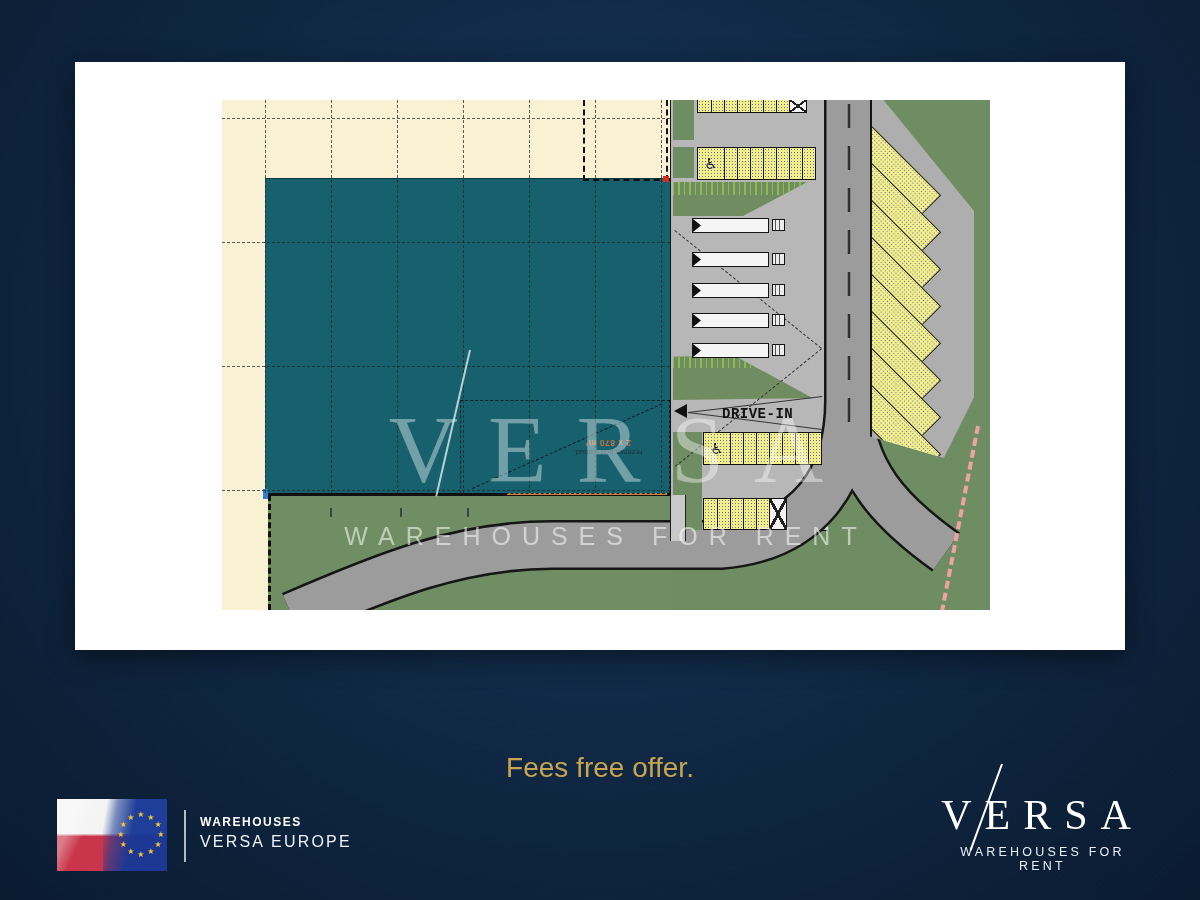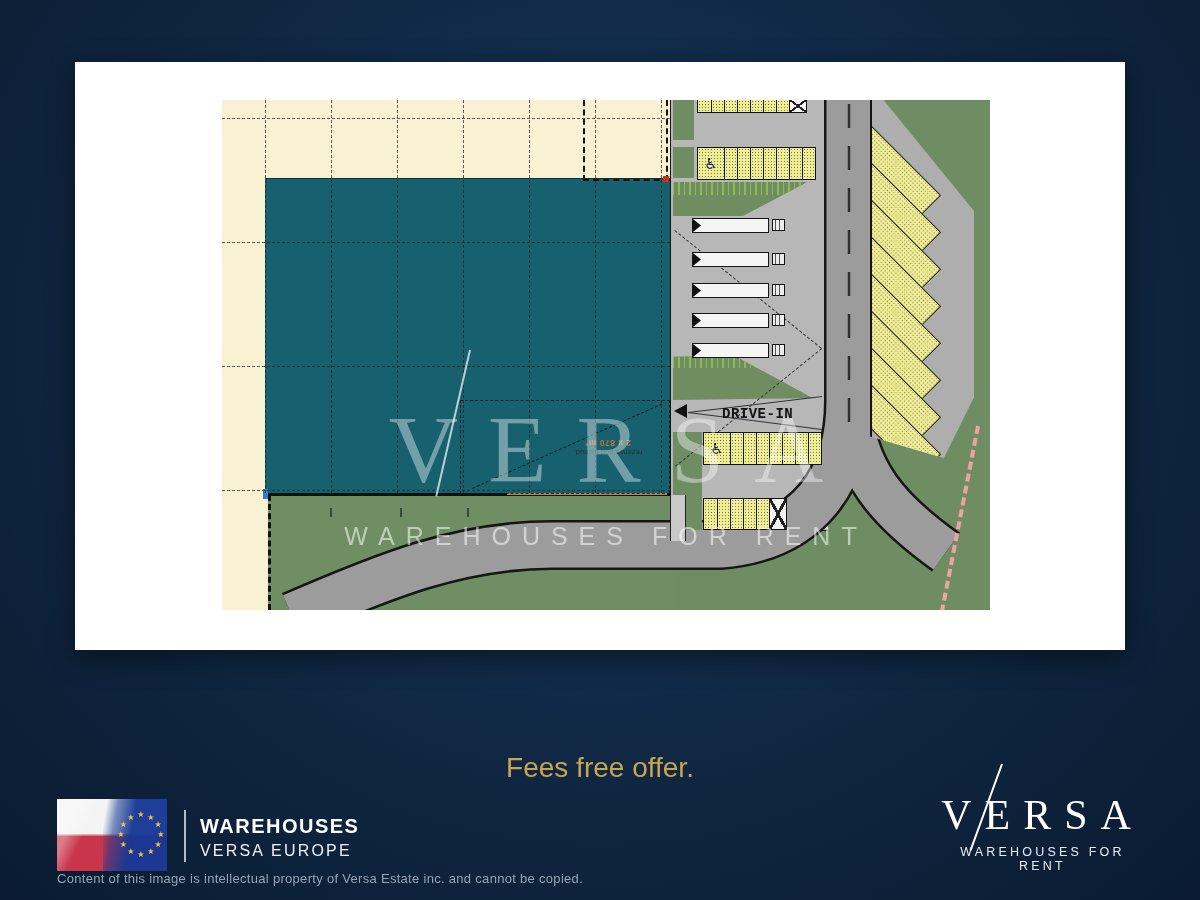--- a/index.html
+++ b/index.html
@@ -101,21 +101,21 @@
   
   .flag{position:absolute;left:57px;top:799px;width:110px;height:72px;overflow:hidden;
     background:linear-gradient(180deg,#f4f4f4 0 48%, #c9354a 52% 100%);}
   .flag-sheen{position:absolute;inset:0;
     background:linear-gradient(115deg, rgba(255,255,255,0.35) 0 18%, transparent 30% 100%);}
   .flag-eu{position:absolute;left:42%;top:0;right:0;bottom:0;
     background:linear-gradient(100deg, transparent 0 6%, rgba(25,58,148,0.55) 20%, rgba(23,56,150,0.97) 45% 100%);}
   .eustar{position:absolute;font-size:8px;color:#f7c531;line-height:8px;}
   .fsep{position:absolute;left:184px;top:810px;width:2px;height:52px;background:#cfd8e3;opacity:0.85;}
   .fl-text{position:absolute;left:200px;top:815px;color:#ffffff;}
-  .fl-1{font-size:20px;font-weight:bold;letter-spacing:1.5px;}
+  .fl-1{font-size:12px;font-weight:bold;letter-spacing:1.5px;}
   .fl-2{font-size:16px;letter-spacing:2.2px;color:#eef2f7;margin-top:4px;}
   .logo{position:absolute;left:935px;top:792px;width:215px;text-align:center;color:#fff;}
   .logo-name{font-family:"Liberation Serif",serif;font-size:42px;letter-spacing:13px;line-height:1.1;}
   .logo-slash{position:absolute;left:66px;top:-28px;width:2px;height:92px;background:#ffffff;
     transform:rotate(20deg);transform-origin:top center;}
   .logo-tag{font-size:12.5px;letter-spacing:3.2px;color:#e9eef5;margin-top:7px;}
   .copyright{position:absolute;left:57px;top:871px;font-size:13px;color:#96a4b6;letter-spacing:0.3px;}
 </style>
 </head>
 <body>
@@ -297,14 +297,13 @@
     <div class="fl-1">WAREHOUSES</div>
     <div class="fl-2">VERSA EUROPE</div>
   </div>
 
   <div class="logo">
     <div class="logo-slash"></div>
     <div class="logo-name">VERSA</div>
     <div class="logo-tag">WAREHOUSES FOR RENT</div>
   </div>
 
-  <div class="copyright">Content of this image is intellectual property of Versa Estate inc. and cannot be copied.</div>
 </div>
 
 </body></html>

